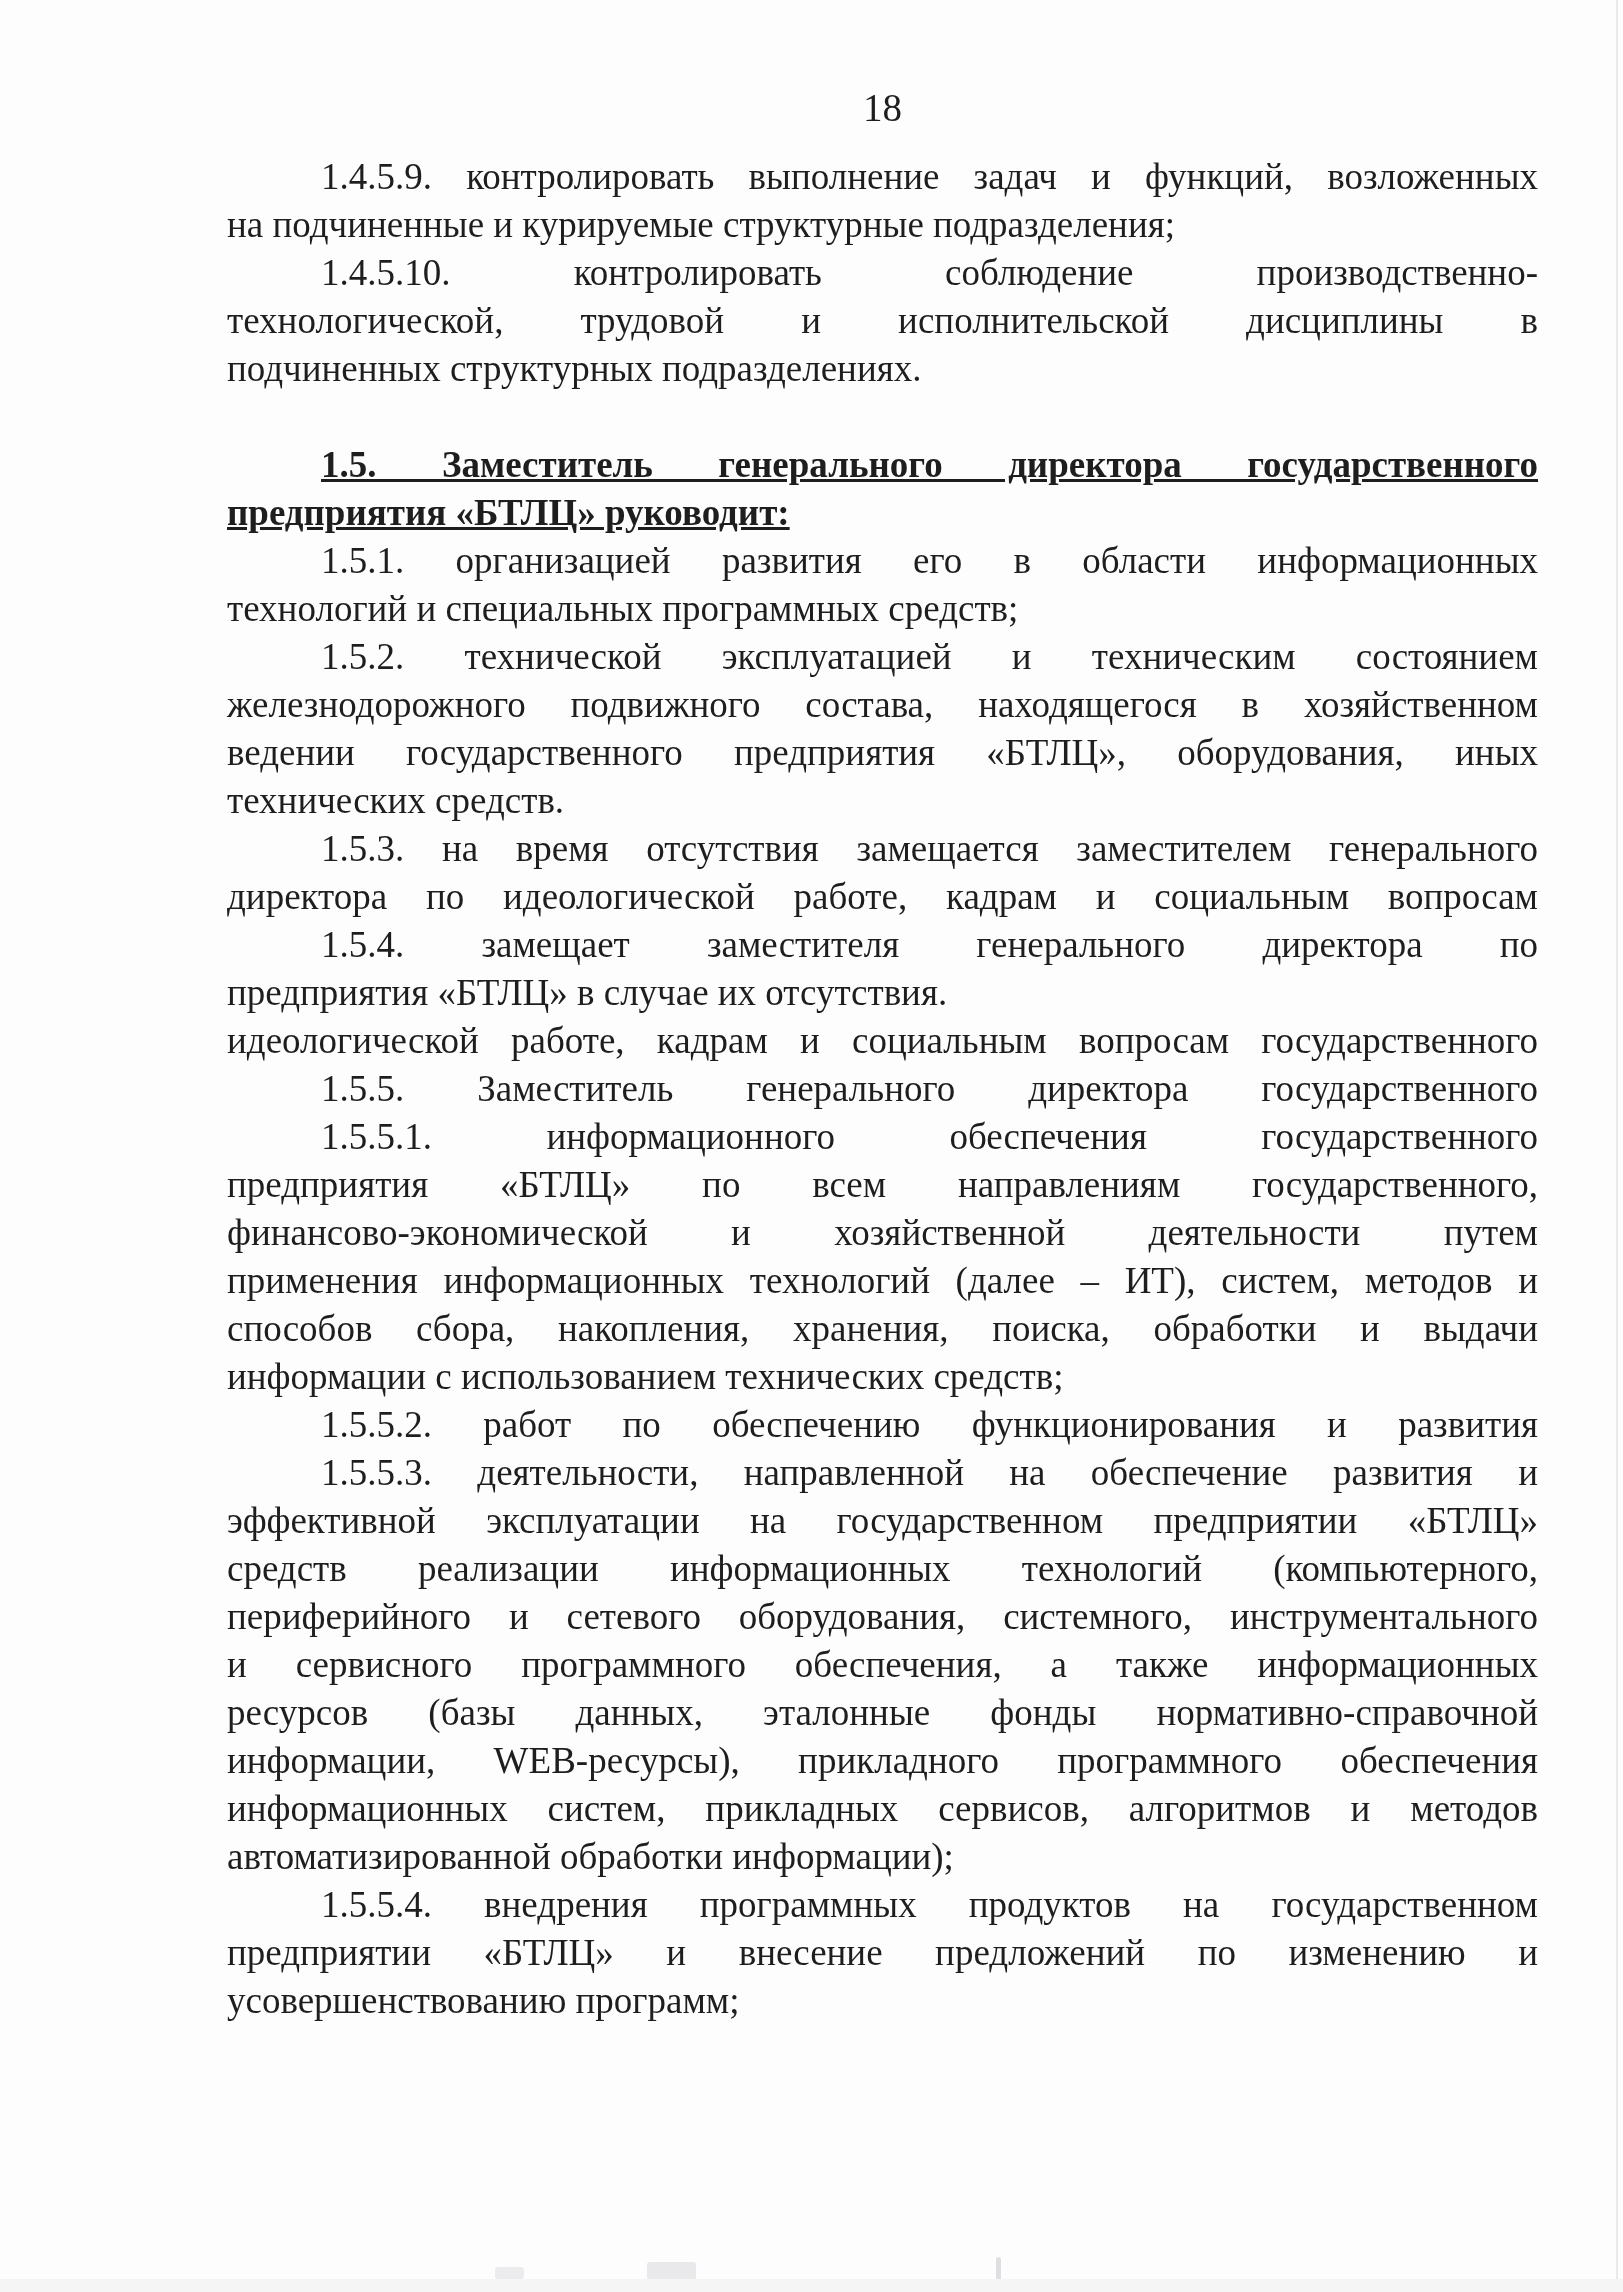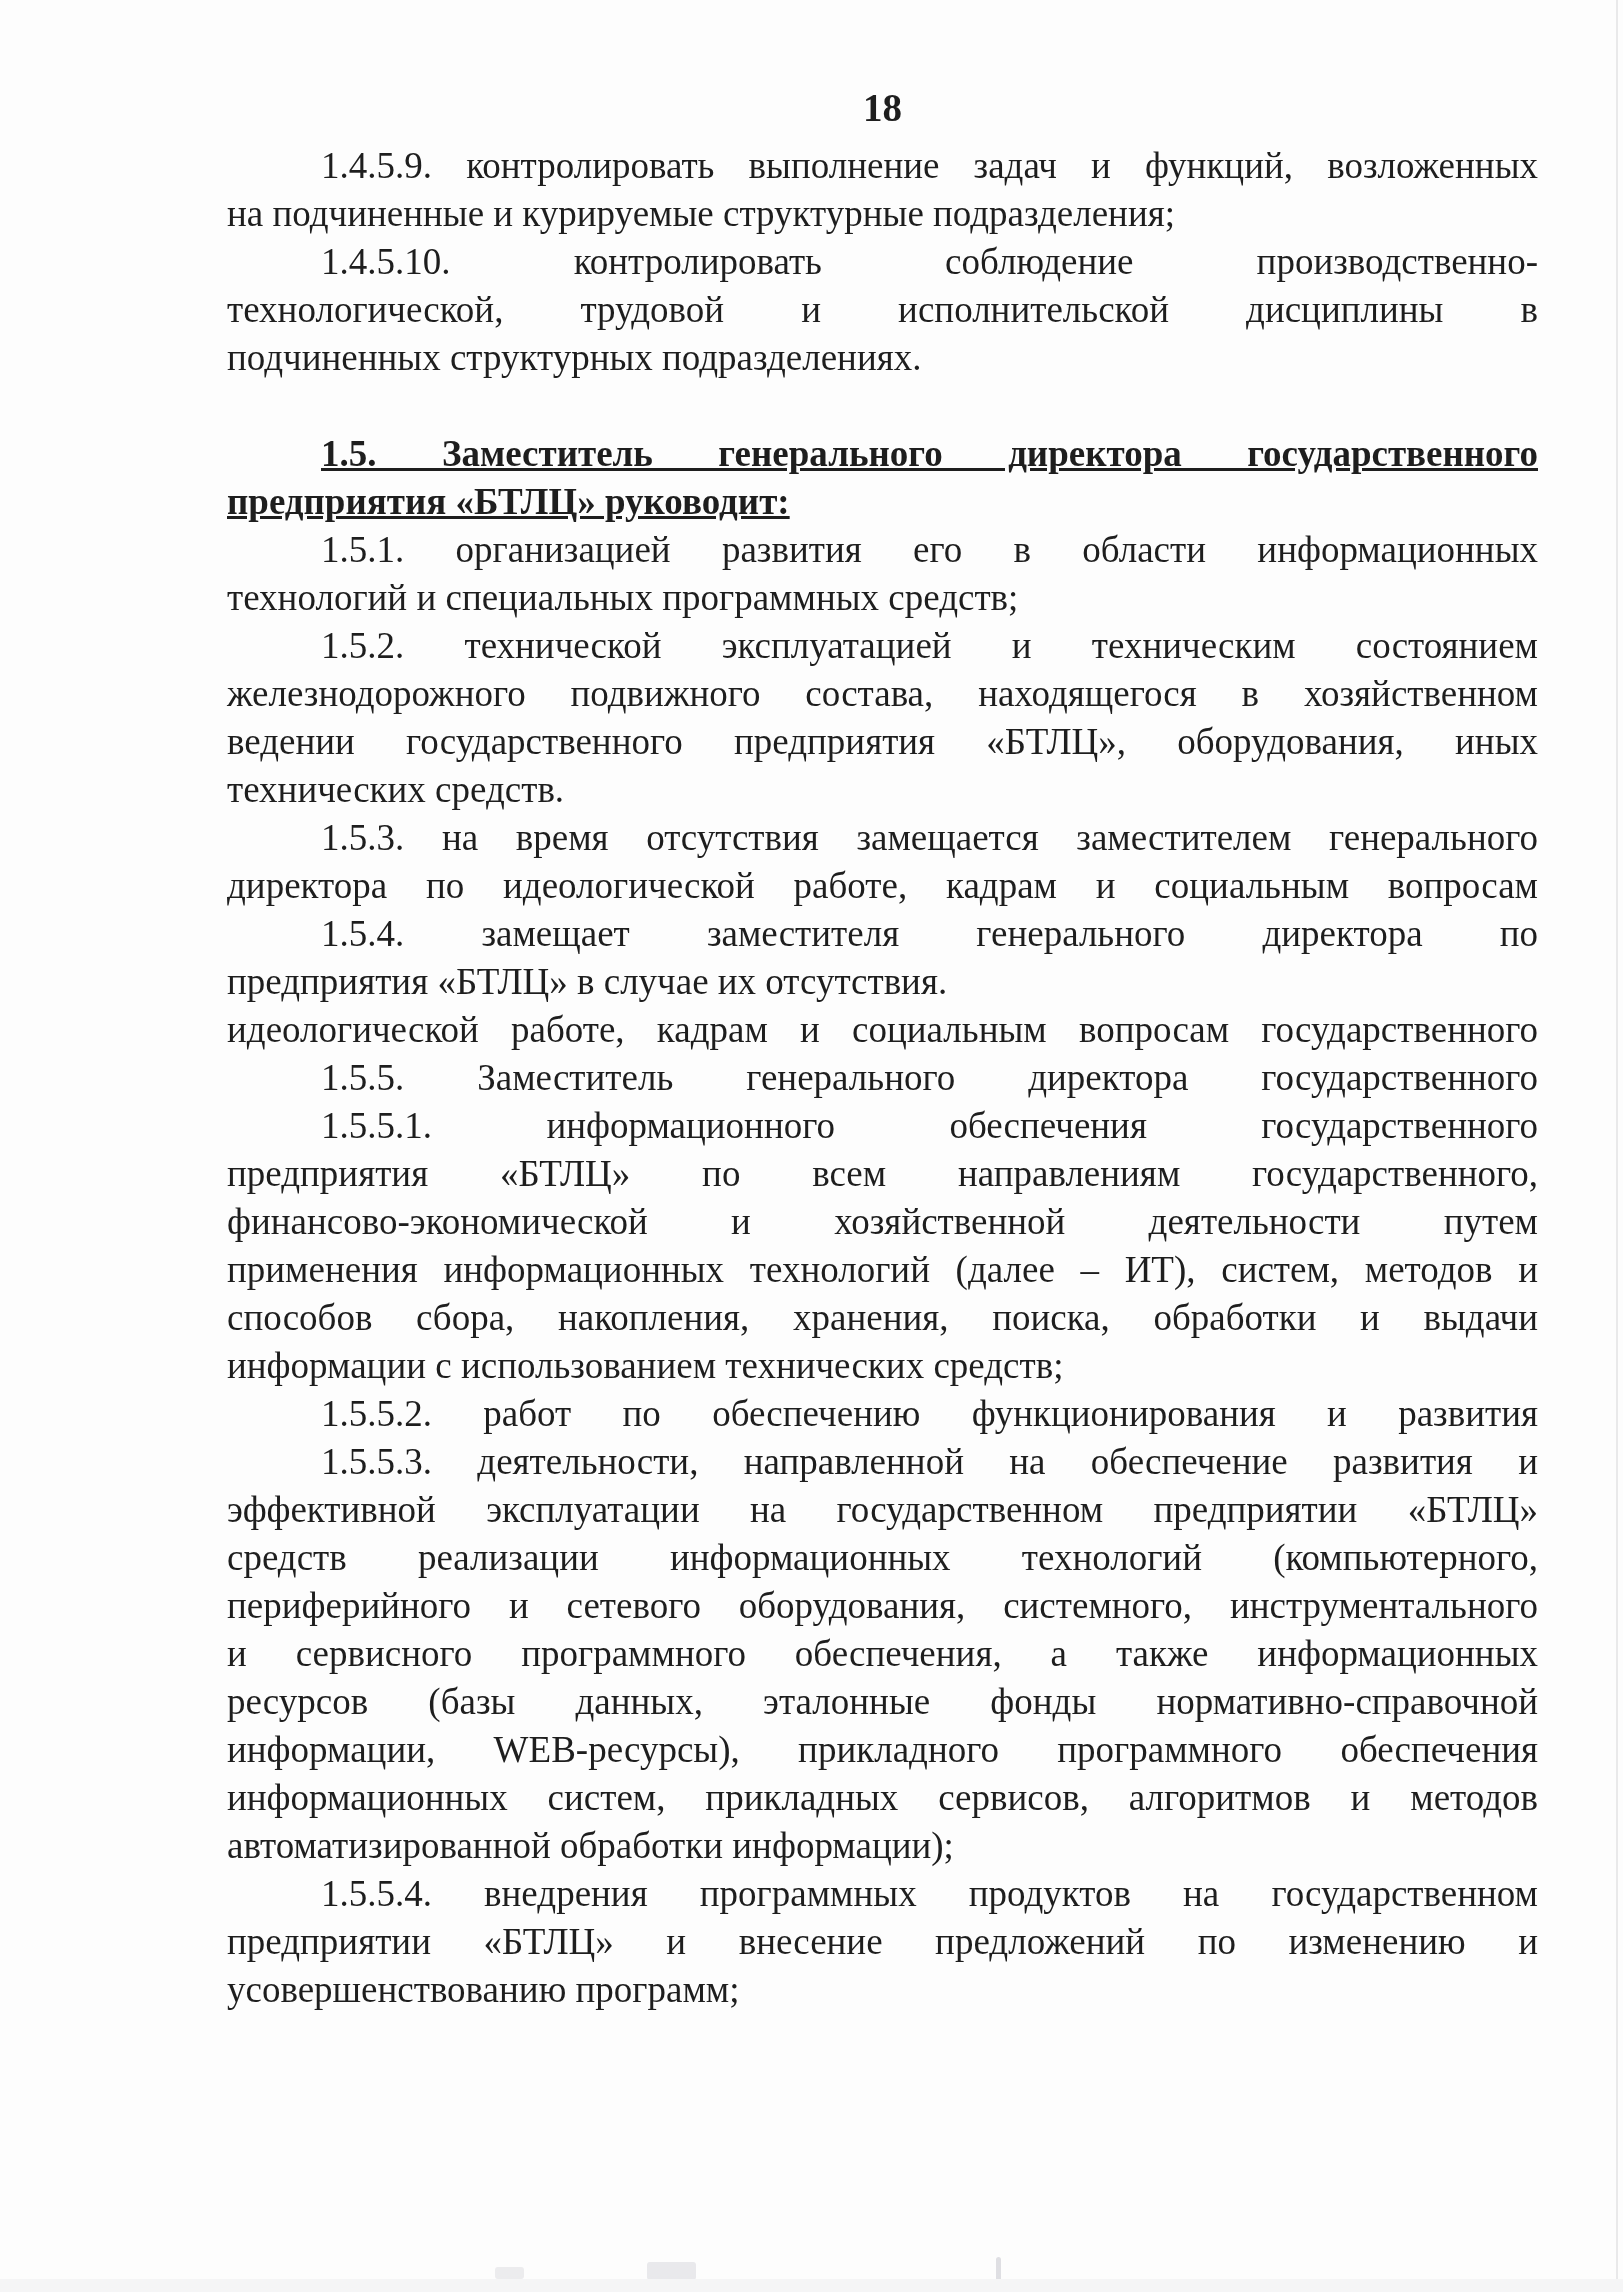--- a/index.html
+++ b/index.html
@@ -17,26 +17,25 @@
     overflow: hidden;
   }
   .page-number {
     position: absolute;
     top: 86px;
     left: 227px;
     width: 1311px;
     text-align: center;
     font-size: 39px;
     line-height: 43px;
-    font-weight: bold;
   }
   .content {
     position: absolute;
     left: 227px;
-    top: 142px;
+    top: 153px;
     width: 1311px;
     font-size: 37px;
     line-height: 48px;
   }
   .para { margin: 0; }
   .para.bold { font-weight: 700; text-decoration: underline; }
   .para.space-before { margin-top: 48px; }
   .line {
     text-align: justify;
     text-align-last: justify;

